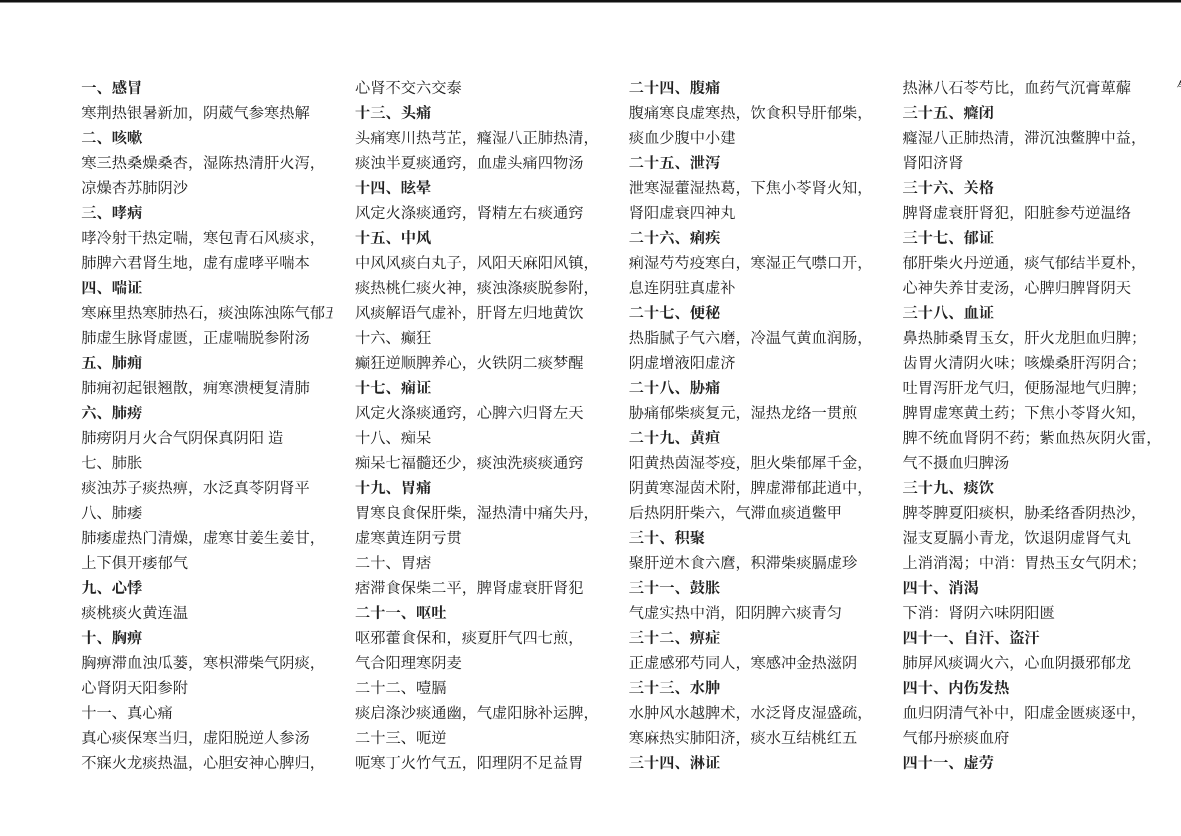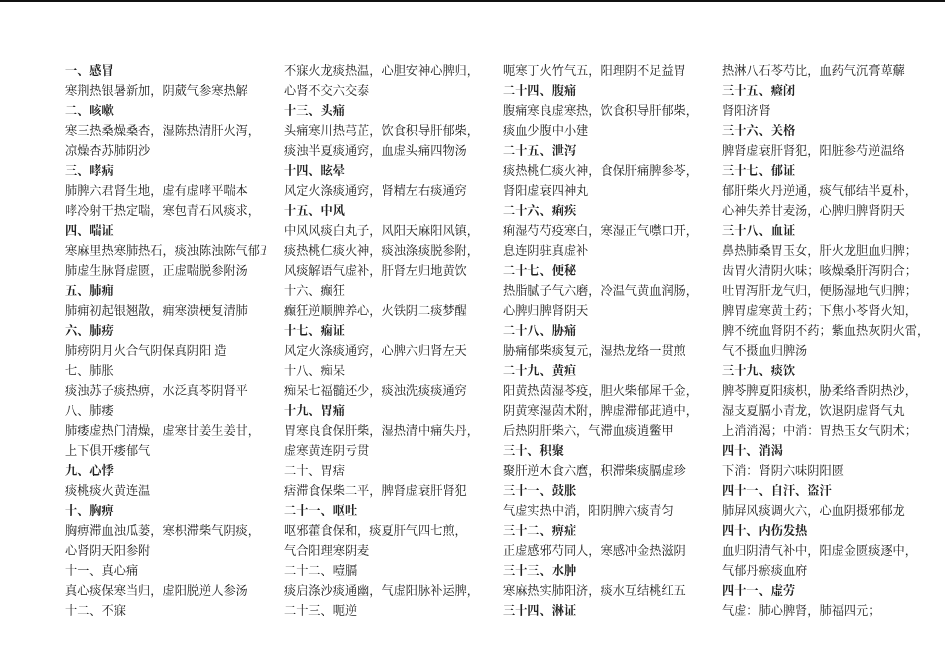--- a/index.html
+++ b/index.html
@@ -34,46 +34,45 @@
 </head>
 <body>
 
 <div class="page" id="page">
     <div class="line head">一、感冒</div>
     <div class="line">寒荆热银暑新加，阴葳气参寒热解</div>
     <div class="line head">二、咳嗽</div>
     <div class="line">寒三热桑燥桑杏，湿陈热清肝火泻，</div>
     <div class="line">凉燥杏苏肺阴沙</div>
     <div class="line head">三、哮病</div>
+    <div class="line">哮冷射干热定喘，寒包青石风痰求，</div>
     <div class="line">肺脾六君肾生地，虚有虚哮平喘本</div>
-    <div class="line">哮冷射干热定喘，寒包青石风痰求，</div>
     <div class="line head">四、喘证</div>
     <div class="line">寒麻里热寒肺热石，痰浊陈浊陈气郁五，</div>
     <div class="line">肺虚生脉肾虚匮，正虚喘脱参附汤</div>
     <div class="line head">五、肺痈</div>
     <div class="line">肺痈初起银翘散，痈寒溃梗复清肺</div>
     <div class="line head">六、肺痨</div>
     <div class="line">肺痨阴月火合气阴保真阴阳 造</div>
     <div class="line">七、肺胀</div>
     <div class="line">痰浊苏子痰热痹，水泛真苓阴肾平</div>
     <div class="line">八、肺痿</div>
     <div class="line">肺痿虚热门清燥，虚寒甘姜生姜甘，</div>
     <div class="line">上下俱开痿郁气</div>
     <div class="line head">九、心悸</div>
     <div class="line">痰桃痰火黄连温</div>
     <div class="line head">十、胸痹</div>
     <div class="line">胸痹滞血浊瓜蒌，寒枳滞柴气阴痰，</div>
     <div class="line">心肾阴天阳参附</div>
     <div class="line">十一、真心痛</div>
     <div class="line">真心痰保寒当归，虚阳脱逆人参汤</div>
-    <div class="line">十二、不寐</div>
     <div class="line">不寐火龙痰热温，心胆安神心脾归，</div>
     <div class="line">心肾不交六交泰</div>
     <div class="line head">十三、头痛</div>
-    <div class="line">头痛寒川热芎芷，饮食积导肝郁柴，</div>
+    <div class="line">头痛寒川热芎芷，癃湿八正肺热清，</div>
     <div class="line">痰浊半夏痰通窍，血虚头痛四物汤</div>
     <div class="line head">十四、眩晕</div>
     <div class="line">风定火涤痰通窍，肾精左右痰通窍</div>
     <div class="line head">十五、中风</div>
     <div class="line">中风风痰白丸子，风阳天麻阳风镇，</div>
     <div class="line">痰热桃仁痰火神，痰浊涤痰脱参附，</div>
     <div class="line">风痰解语气虚补，肝肾左归地黄饮</div>
     <div class="line">十六、癫狂</div>
     <div class="line">癫狂逆顺脾养心，火铁阴二痰梦醒</div>
     <div class="line head">十七、痫证</div>
@@ -89,45 +88,47 @@
     <div class="line">呕邪藿食保和，痰夏肝气四七煎，</div>
     <div class="line">气合阳理寒阴麦</div>
     <div class="line">二十二、噎膈</div>
     <div class="line">痰启涤沙痰通幽，气虚阳脉补运脾，</div>
     <div class="line">二十三、呃逆</div>
     <div class="line">呃寒丁火竹气五，阳理阴不足益胃</div>
     <div class="line head">二十四、腹痛</div>
     <div class="line">腹痛寒良虚寒热，饮食积导肝郁柴，</div>
     <div class="line">痰血少腹中小建</div>
     <div class="line head">二十五、泄泻</div>
-    <div class="line">痰热桃仁痰火神，食保肝痛脾参苓，</div>
+    <div class="line">泄寒湿藿湿热葛，下焦小苓肾火知，</div>
     <div class="line">肾阳虚衰四神丸</div>
     <div class="line head">二十六、痢疾</div>
     <div class="line">痢湿芍芍疫寒白，寒湿正气噤口开，</div>
     <div class="line">息连阴驻真虚补</div>
     <div class="line head">二十七、便秘</div>
     <div class="line">热脂腻子气六磨，冷温气黄血润肠，</div>
-    <div class="line">心脾归脾肾阴天</div>
+    <div class="line">阴虚增液阳虚济</div>
     <div class="line head">二十八、胁痛</div>
     <div class="line">胁痛郁柴痰复元，湿热龙络一贯煎</div>
     <div class="line head">二十九、黄疸</div>
     <div class="line">阳黄热茵湿苓疫，胆火柴郁犀千金，</div>
     <div class="line">阴黄寒湿茵术附，脾虚滞郁茈逍中，</div>
     <div class="line">后热阴肝柴六，气滞血痰逍鳖甲</div>
     <div class="line head">三十、积聚</div>
     <div class="line">聚肝逆木食六麿，积滞柴痰膈虚珍</div>
     <div class="line head">三十一、鼓胀</div>
     <div class="line">气虚实热中消，阳阴脾六痰青匀</div>
     <div class="line head">三十二、痹症</div>
     <div class="line">正虚感邪芍同人，寒感冲金热滋阴</div>
     <div class="line head">三十三、水肿</div>
+    <div class="line">水肿风水越脾术，水泛肾皮湿盛疏，</div>
     <div class="line">寒麻热实肺阳济，痰水互结桃红五</div>
     <div class="line head">三十四、淋证</div>
     <div class="line">热淋八石苓芍比，血药气沉膏萆薢</div>
     <div class="line head">三十五、癃闭</div>
+    <div class="line">癃湿八正肺热清，滞沉浊鳖脾中益，</div>
     <div class="line">肾阳济肾</div>
     <div class="line head">三十六、关格</div>
     <div class="line">脾肾虚衰肝肾犯，阳脏参芍逆温络</div>
     <div class="line head">三十七、郁证</div>
     <div class="line">郁肝柴火丹逆通，痰气郁结半夏朴，</div>
     <div class="line">心神失养甘麦汤，心脾归脾肾阴天</div>
     <div class="line head">三十八、血证</div>
     <div class="line">鼻热肺桑胃玉女，肝火龙胆血归脾；</div>
     <div class="line">齿胃火清阴火味；咳燥桑肝泻阴合；</div>
     <div class="line">吐胃泻肝龙气归，便肠湿地气归脾；</div>

